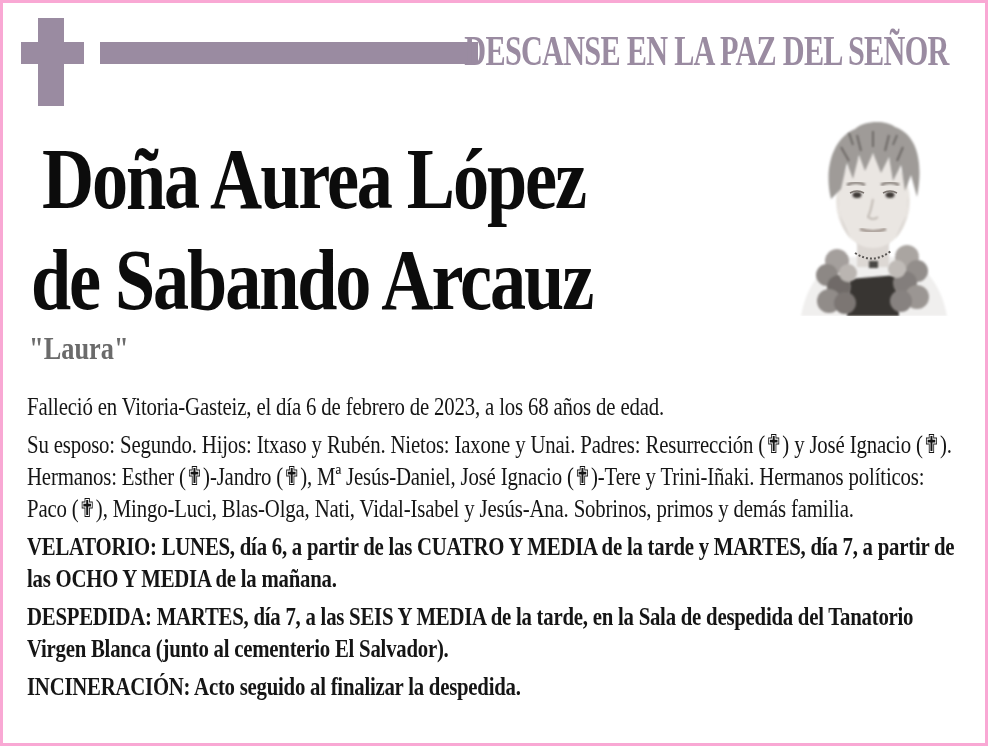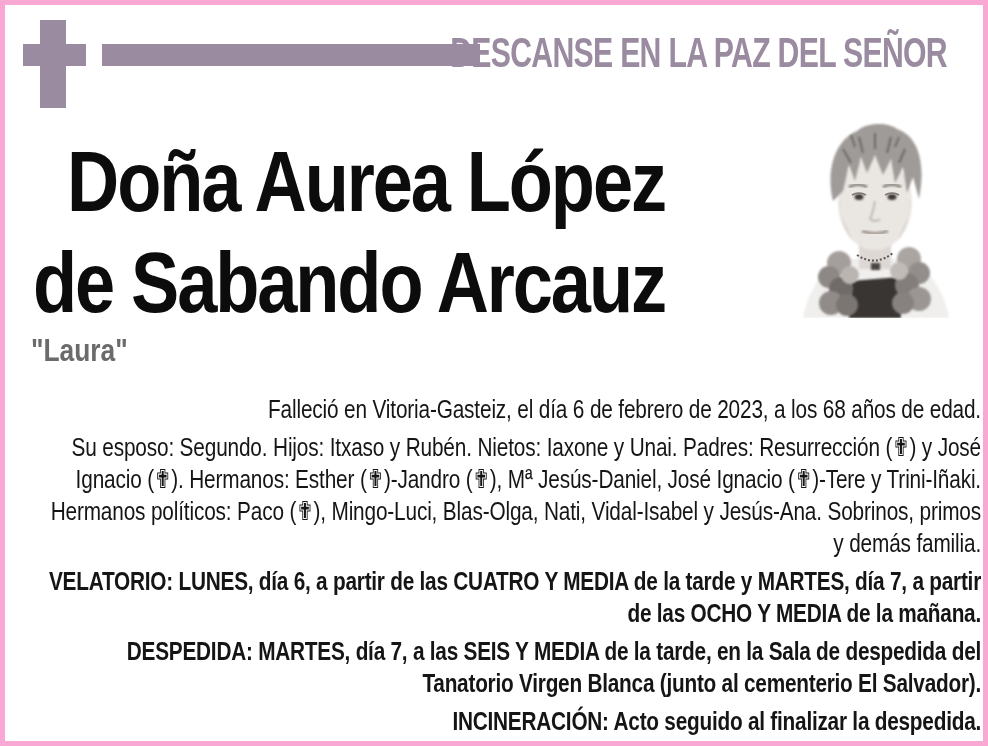--- a/index.html
+++ b/index.html
@@ -1,25 +1,24 @@
 <!DOCTYPE html>
 <html lang="es"><head>
 <meta charset="utf-8">
 <style>
   html,body{margin:0;padding:0;background:#ffffff;}
   .esquela{
     position:relative;
     width:988px;height:746px;
     box-sizing:border-box;
-    border:5px solid #f9a8d4;
+    border:3px solid #f9a8d4;
     background:#fff;
     overflow:hidden;
-    font-family:Liberation Sans, sans-serif;
+    font-family:Liberation Serif, serif;
     color:#151515;
-    text-align:right;
   }
   
   .cross{position:absolute;left:18px;top:15px;width:63px;height:88px;}
   .bar{position:absolute;left:97px;top:39px;width:378px;height:22px;background:#9a8ba1;}
   .motto{
     position:absolute;top:27px;right:36px;
     font-size:42px;font-weight:bold;line-height:1;
     color:#9a8ba1;white-space:nowrap;letter-spacing:-1px;
     transform:scaleX(.72);transform-origin:100% 0;
   }
@@ -30,21 +29,21 @@
     letter-spacing:-2.5px;color:#0c0c0c;white-space:nowrap;
     transform:scaleX(.84);transform-origin:0 0;
   }
   .name .l1{margin-left:13px;}
   .nickname{
     position:absolute;left:26px;top:328px;
     font-size:31px;font-weight:bold;color:#6b6b6b;
     transform:scaleX(.85);transform-origin:0 0;white-space:nowrap;
   }
   
-  .bodytext{position:absolute;left:41px;top:388px;width:935px;}
+  .bodytext{position:absolute;left:24px;top:388px;width:935px;}
   .bodytext p{
     margin:0 0 6px 0;
     font-size:26px;line-height:32px;letter-spacing:-0.2px;
     width:125%;
     transform:scaleX(.8);transform-origin:0 0;
   }
   .bodytext p.bold{font-weight:bold;letter-spacing:-0.3px;}
   .bodytext p.last{margin-top:4px;}
   
   .photo{position:absolute;left:790px;top:100px;width:160px;height:213px;}

